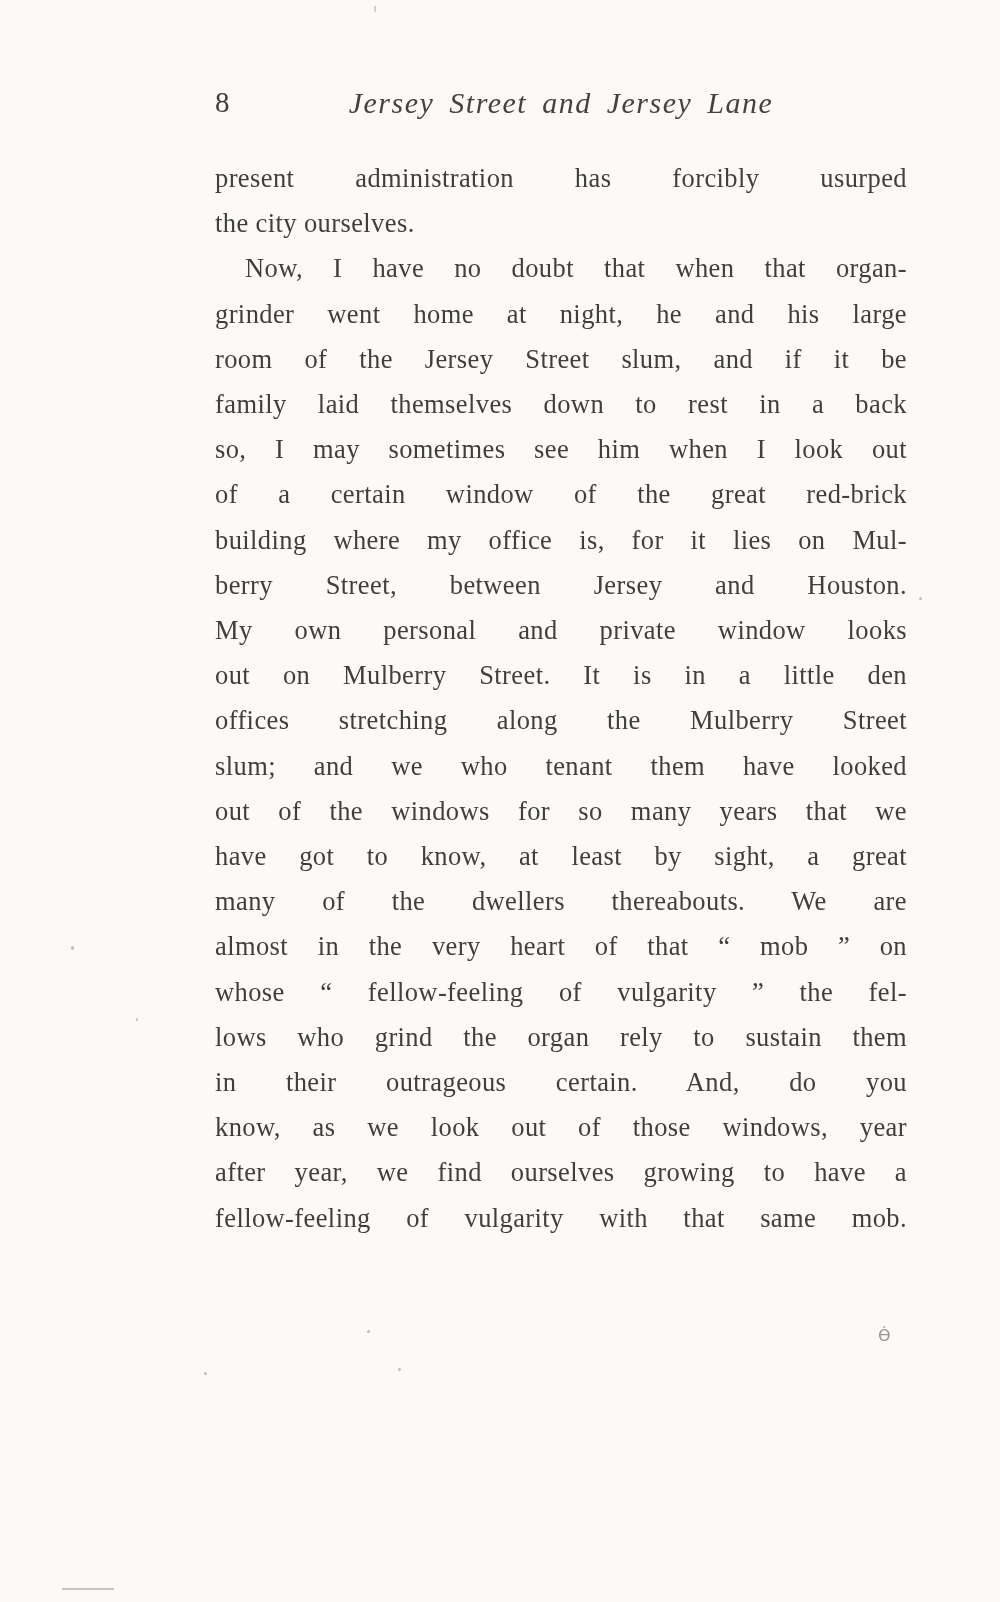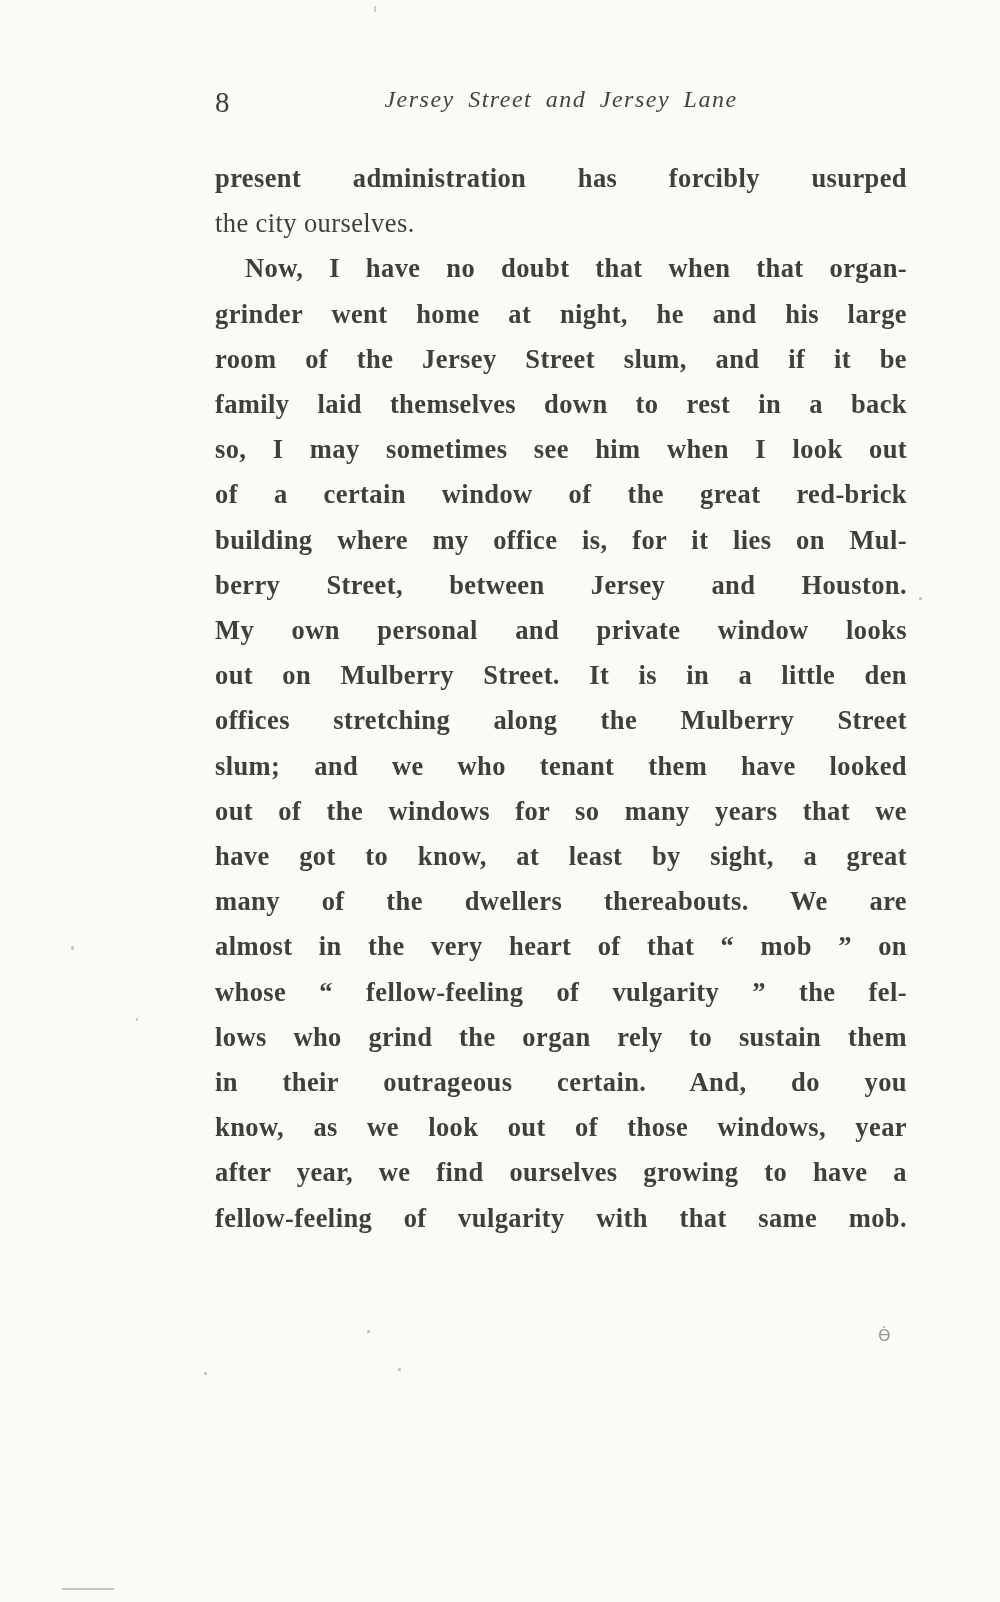--- a/index.html
+++ b/index.html
@@ -31,21 +31,21 @@
     font-size: 29px;
     color: #3e3c38;
   }
   .running-title {
     position: absolute;
     left: 0;
     right: 0;
     top: 0;
     text-align: center;
     font-style: italic;
-    font-size: 24px;
+    font-size: 30px;
     letter-spacing: 1.5px;
     word-spacing: 6px;
     color: #45433e;
   }
   .body-text {
     position: absolute;
     top: 156px;
     left: 215px;
     width: 692px;
   }
@@ -54,21 +54,20 @@
     line-height: 45.2px;
     letter-spacing: 0.4px;
     white-space: nowrap;
     text-align: left;
     color: #413f3a;
   }
   .line.just {
     white-space: normal;
     text-align: justify;
     text-align-last: justify;
-    font-weight: bold;
   }
   .line.indent {
     text-indent: 30px;
   }
   .speck {
     position: absolute;
     background: #8d8b85;
     border-radius: 50%;
     opacity: 0.55;
   }

